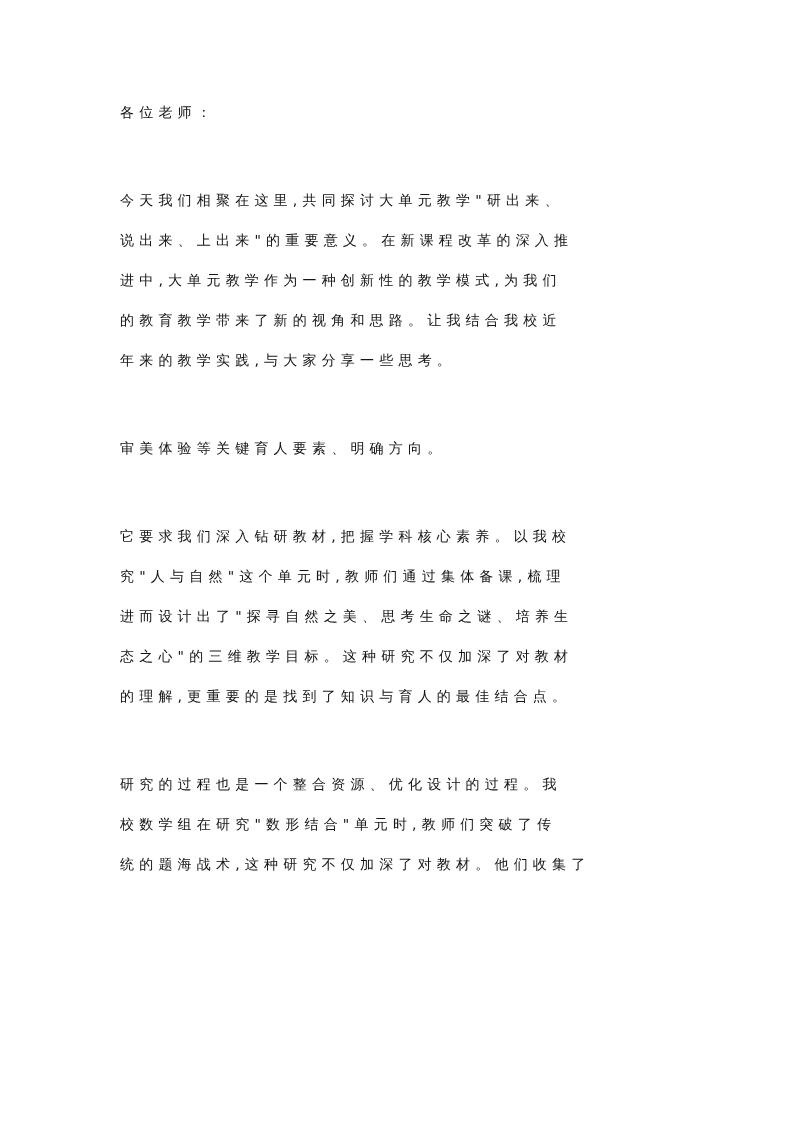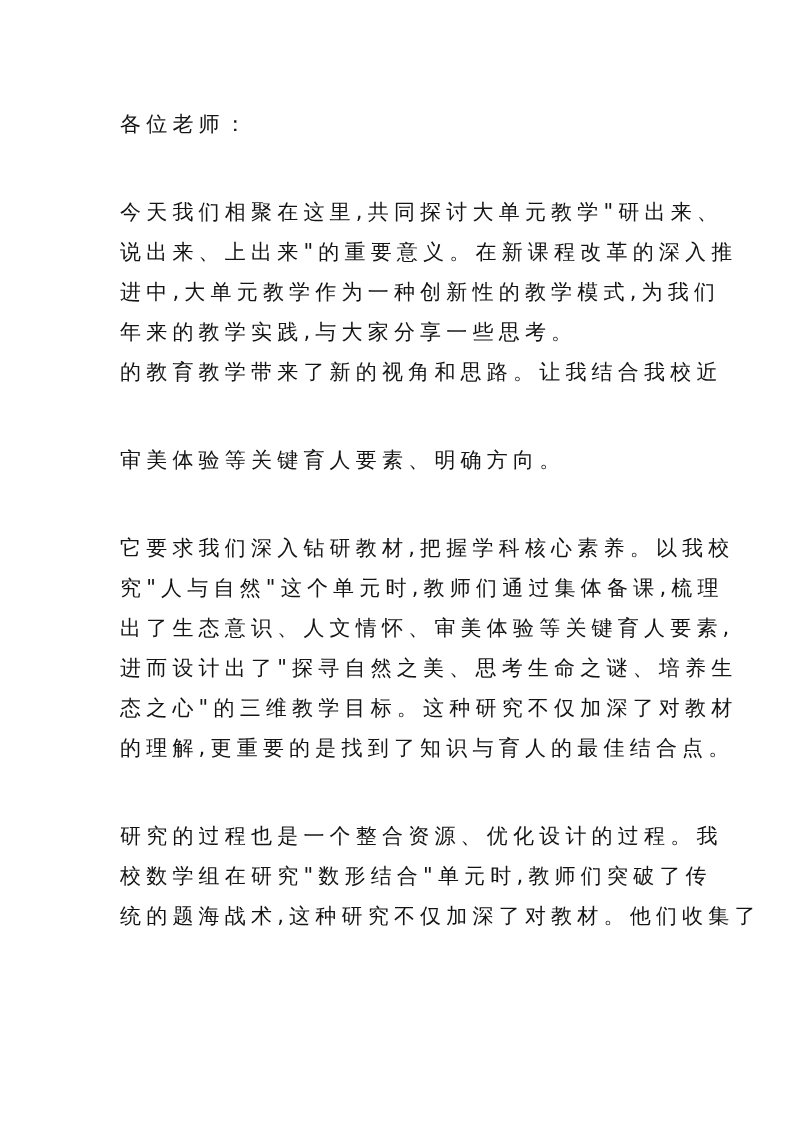--- a/index.html
+++ b/index.html
@@ -17,24 +17,24 @@
       position: absolute;
       left: 0;
       top: 0;
       width: 793px;
       height: 1122px;
       background: #ffffff;
     }
     .content {
       position: absolute;
       left: 120px;
-      top: 104px;
+      top: 92px;
       width: 560px;
       font-family: "DejaVu Sans", "Liberation Sans", sans-serif;
-      font-size: 21px;
+      font-size: 14px;
       color: #141414;
     }
     .line {
       display: block;
       height: 40px;
       line-height: 40px;
       white-space: nowrap;
       letter-spacing: 5.2px;
     }
     .para-gap {
@@ -51,34 +51,33 @@
 <div class="page">
   <div class="content">
 
     <span class="line title-line">各位老师：</span>
     <span class="para-gap"></span>
 
     <div>
       <span class="line">今天我们相聚在这里,共同探讨大单元教学"研出来、</span>
       <span class="line">说出来、上出来"的重要意义。在新课程改革的深入推</span>
       <span class="line">进中,大单元教学作为一种创新性的教学模式,为我们</span>
+      <span class="line">的教育教学带来了新的视角和思路。让我结合我校近</span>
       <span class="line">年来的教学实践,与大家分享一些思考。</span>
-      <span class="line">的教育教学带来了新的视角和思路。让我结合我校近</span>
     </div>
     <span class="para-gap"></span>
 
     <div>
       <span class="line">审美体验等关键育人要素、明确方向。</span>
     </div>
     <span class="para-gap"></span>
 
     <div>
       <span class="line">它要求我们深入钻研教材,把握学科核心素养。以我校</span>
       <span class="line">究"人与自然"这个单元时,教师们通过集体备课,梳理</span>
-      <span class="line">出了生态意识、人文情怀、审美体验等关键育人要素,</span>
       <span class="line">进而设计出了"探寻自然之美、思考生命之谜、培养生</span>
       <span class="line">态之心"的三维教学目标。这种研究不仅加深了对教材</span>
       <span class="line">的理解,更重要的是找到了知识与育人的最佳结合点。</span>
     </div>
     <span class="para-gap"></span>
 
     <div>
       <span class="line">研究的过程也是一个整合资源、优化设计的过程。我</span>
       <span class="line">校数学组在研究"数形结合"单元时,教师们突破了传</span>
       <span class="line">统的题海战术,这种研究不仅加深了对教材。他们收集了</span>

